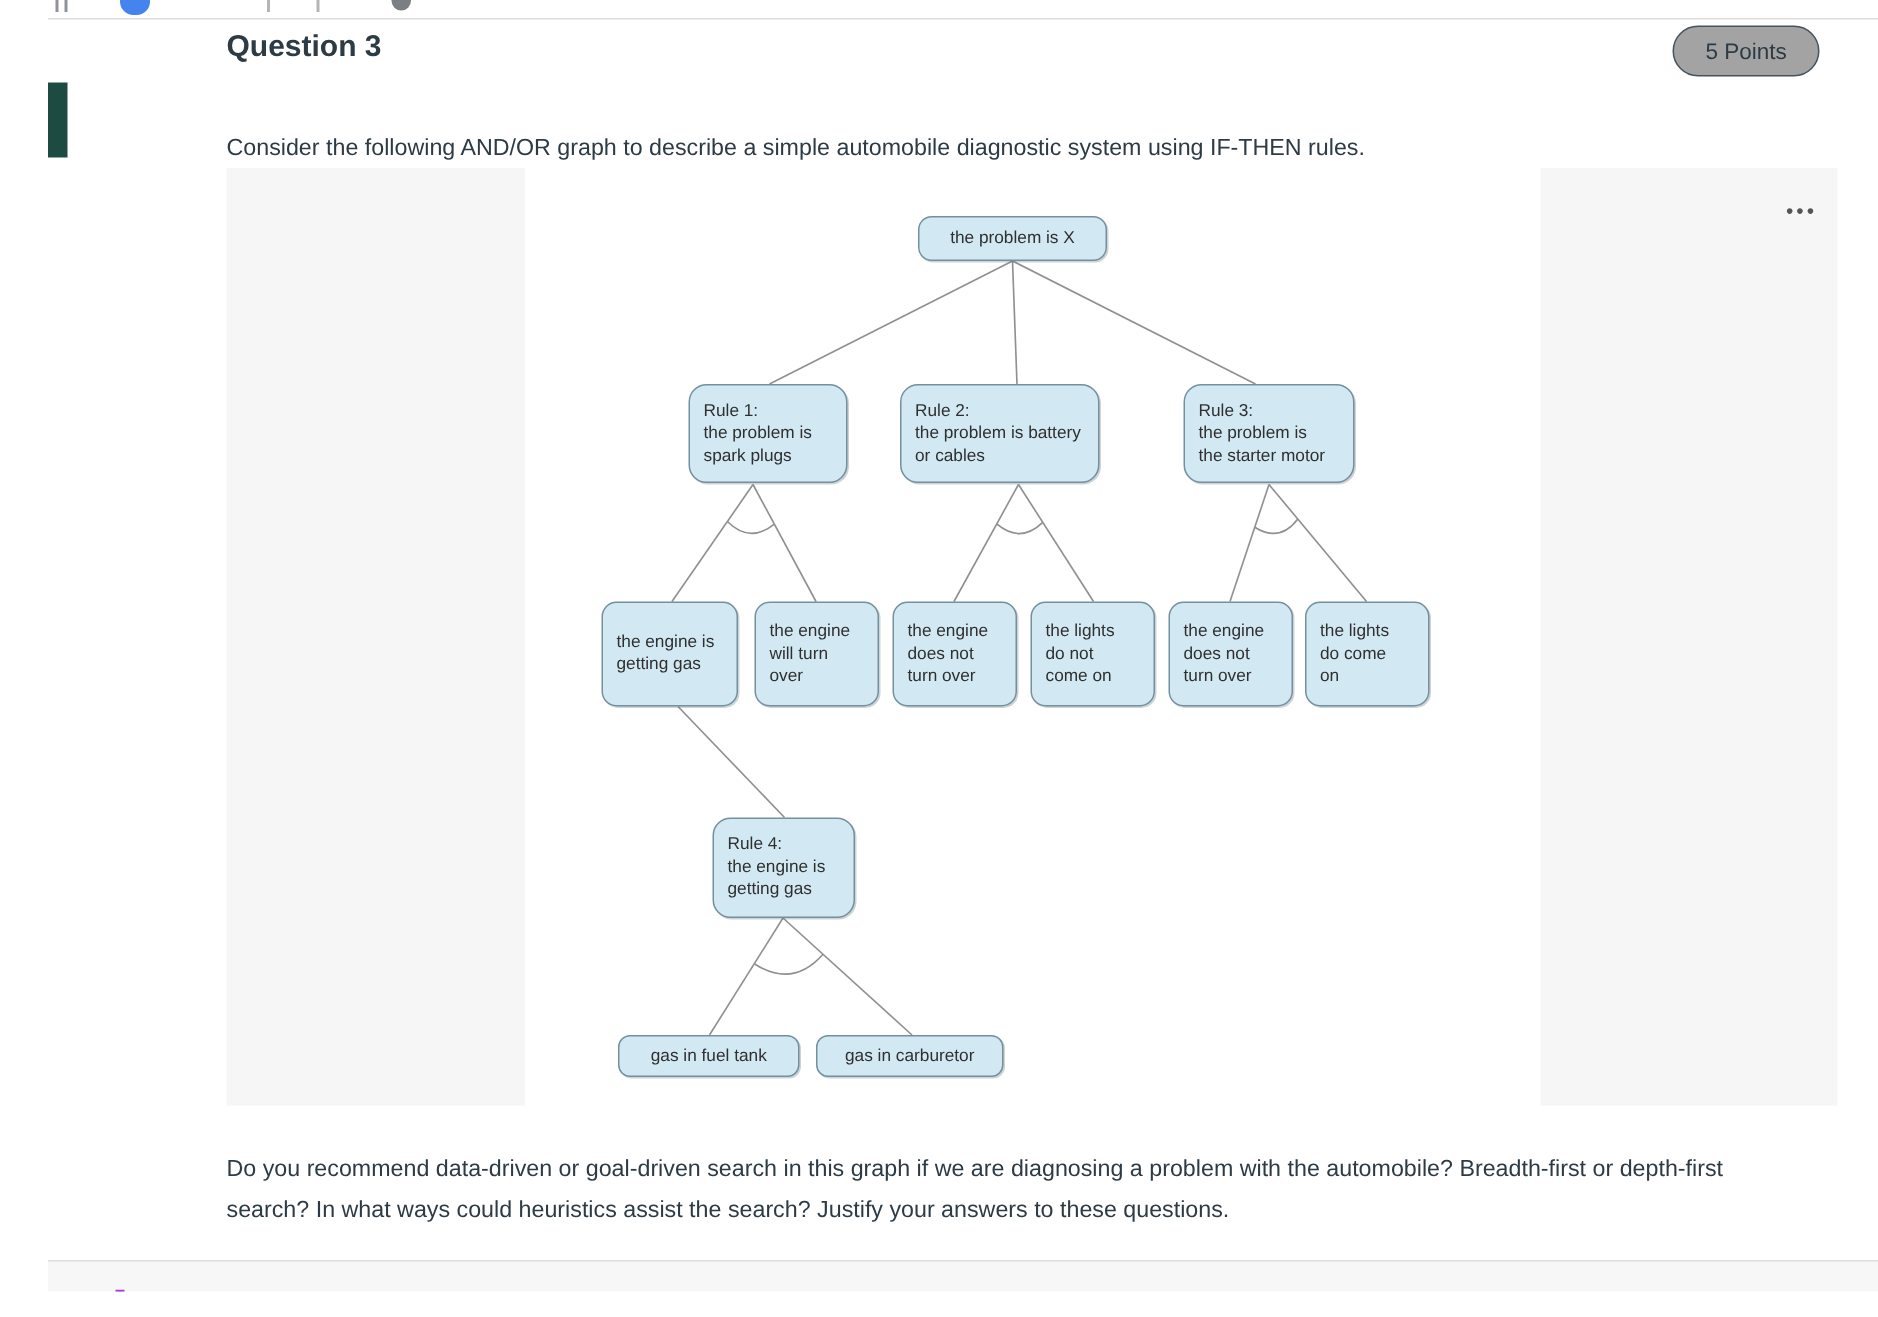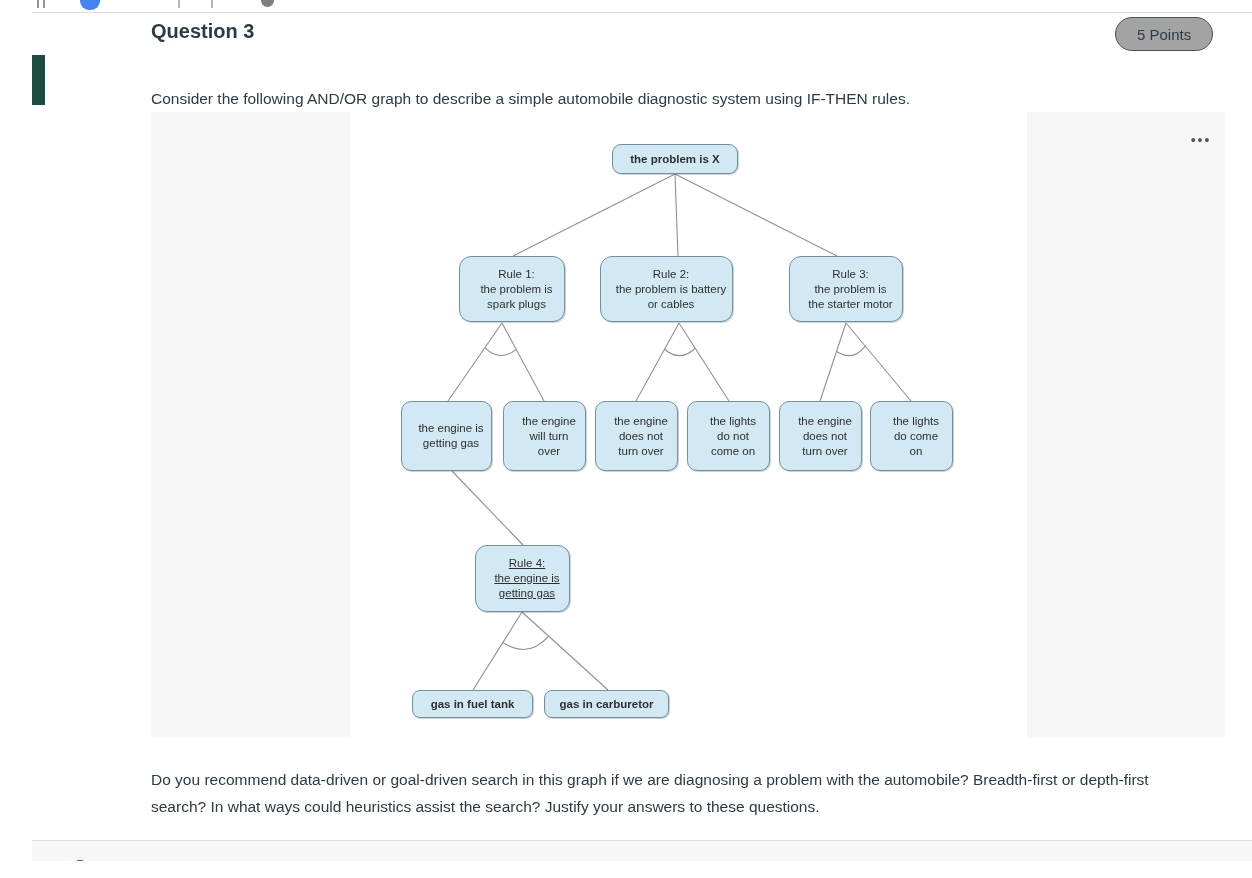--- a/index.html
+++ b/index.html
@@ -25,22 +25,22 @@
 
   
   .image-block { position:absolute; left:119px; top:112px; width:1074px; height:625px; background:#fff; }
   .panel { position:absolute; top:0; height:625px; background:var(--panel,#f6f6f7); }
   .panel.left  { left:0; width:199px; }
   .panel.right { left:876px; width:198px; }
   .edges-svg { position:absolute; left:0; top:0; }
   .nodes-host { position:absolute; left:0; top:0; width:1074px; height:625px; }
   .dnode { position:absolute; background:var(--node-fill,#d2e9f4); border:1.4px solid var(--node-border,#74909e);
            display:flex; flex-direction:column; justify-content:center; font-size:11.5px; line-height:15px;
-           color:#2f2f2f; padding-left:9px; text-align:left; box-shadow:1px 1px 0 rgba(90,110,120,0.30);align-items:center; }
-  .dnode.center { padding-left:0; text-align:center; align-items:center;font-weight:bold; }
+           color:#2f2f2f; padding-left:9px; text-align:left; box-shadow:1px 1px 0 rgba(90,110,120,0.30); }
+  .dnode.center { padding-left:0; text-align:center; align-items:center; }
   .more-btn { position:absolute; left:1030px; top:16px; width:40px; height:24px; border:none; background:transparent;
               color:#555; font-size:14px; letter-spacing:2px; cursor:pointer; font-family:"Liberation Sans",sans-serif; }
 
   .prompt { position:absolute; left:119px; top:766px; width:1012px; font-size:15.5px; line-height:27px; color:var(--text,#2d3b45); }
 
   .footer { position:absolute; left:0; top:840px; width:1252px; height:21px; background:#f7f7f8; border-top:1px solid var(--divider,#dedede); overflow:hidden; }
   .timer-icon { position:absolute; left:38px; top:18px; width:20px; height:20px; }
   .timer-text { position:absolute; left:66px; top:26px; font-size:15px; color:#3a3a3a; }
 </style>
 </head>
@@ -127,21 +127,21 @@
         <div class="dnode" style="left: 628px; top: 289px; width: 83px; height: 70px; border-radius: 10px;">
           <div>the engine</div>
           <div>does not</div>
           <div>turn over</div>
         </div>
         <div class="dnode" style="left: 719px; top: 289px; width: 83px; height: 70px; border-radius: 10px;">
           <div>the lights</div>
           <div>do come</div>
           <div>on</div>
         </div>
-        <div class="dnode" style="left: 324px; top: 433px; width: 95px; height: 67px; border-radius: 12px; text-decoration: underline;">
+        <div class="dnode" style="left: 324px; top: 433px; width: 95px; height: 67px; border-radius: 12px;">
           <div>Rule 4:</div>
           <div>the engine is</div>
           <div>getting gas</div>
         </div>
         <div class="dnode center" style="left: 261px; top: 578px; width: 121px; height: 28px; border-radius: 8px;">
           <div>gas in fuel tank</div>
         </div>
         <div class="dnode center" style="left: 393px; top: 578px; width: 125px; height: 28px; border-radius: 8px;">
           <div>gas in carburetor</div>
         </div>

